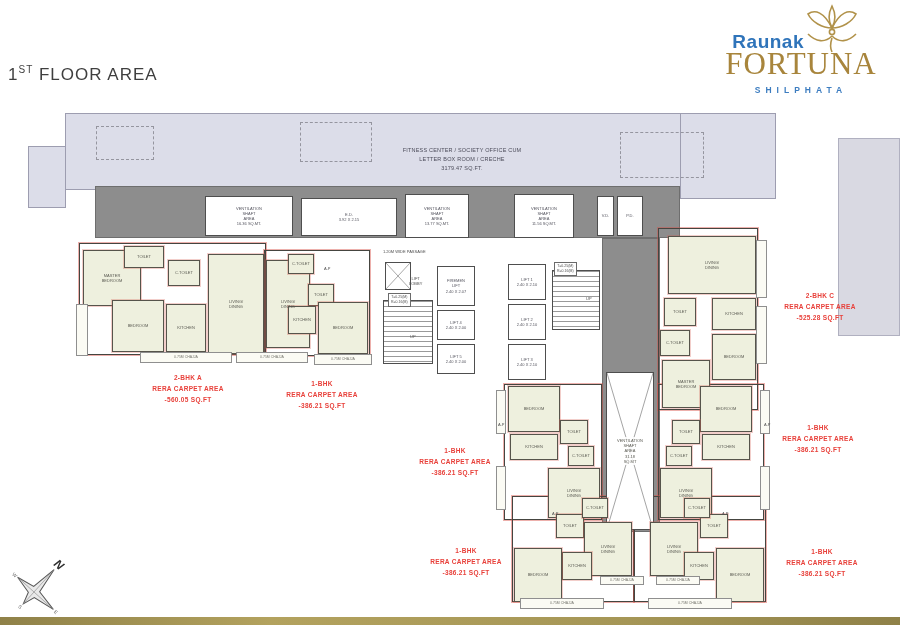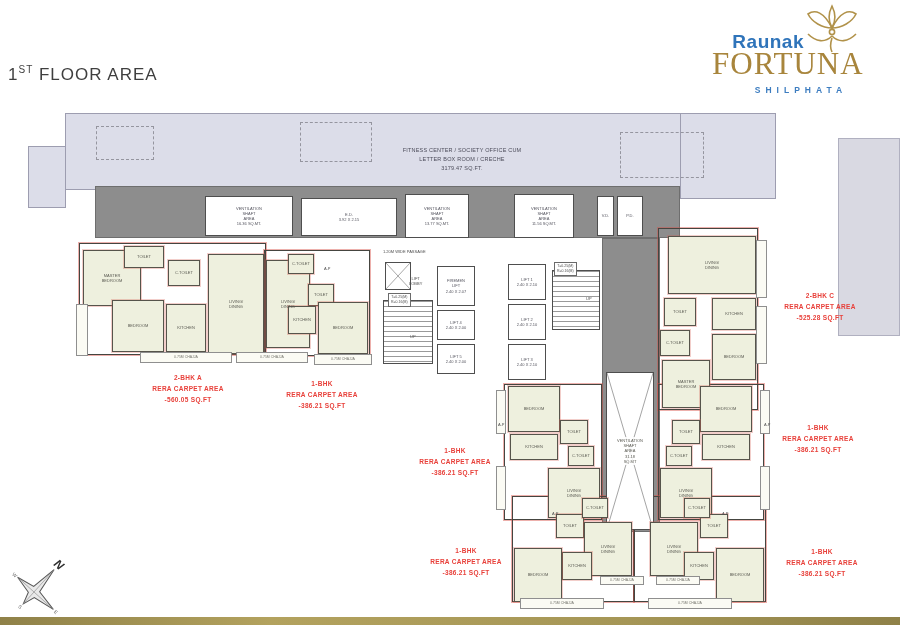--- a/index.html
+++ b/index.html
@@ -9,21 +9,21 @@
   
   .title{position:absolute;left:8px;top:22px;font-size:34px;font-weight:bold;
          color:#b9994d;letter-spacing:1.5px;}
   .subtitle{position:absolute;left:8px;top:64px;font-size:17px;color:#3f3f3f;letter-spacing:1px;}
   .subtitle sup{font-size:10px;}
 
   
   .logo{position:absolute;right:10px;top:4px;width:178px;height:96px;}
   .logo .brand{position:absolute;left:0;top:27px;width:92px;text-align:right;
                font-size:19px;font-weight:bold;color:#2f74ba;letter-spacing:.5px;}
-  .logo .name{position:absolute;left:0;top:42px;width:100%;text-align:left;
+  .logo .name{position:absolute;left:0;top:42px;width:100%;text-align:center;
               font-family:"Liberation Serif",serif;font-size:31px;color:#a8853c;letter-spacing:1px;}
   .logo .loc{position:absolute;left:0;top:81px;width:100%;text-align:center;
              font-size:8.5px;color:#3d7dc0;letter-spacing:5px;font-weight:bold;}
   .logo svg{position:absolute;left:92px;top:0;}
 
   
   #plan{position:absolute;left:0;top:0;width:900px;height:625px;}
   .slab{position:absolute;background:#dcdde9;border:1px solid #9d9db0;box-sizing:border-box;}
   .gray{position:absolute;background:#8d8d8d;border:1px solid #6e6e6e;box-sizing:border-box;}
   .strip{position:absolute;background:#d9d9e2;border:1px solid #b0b0c0;box-sizing:border-box;}

